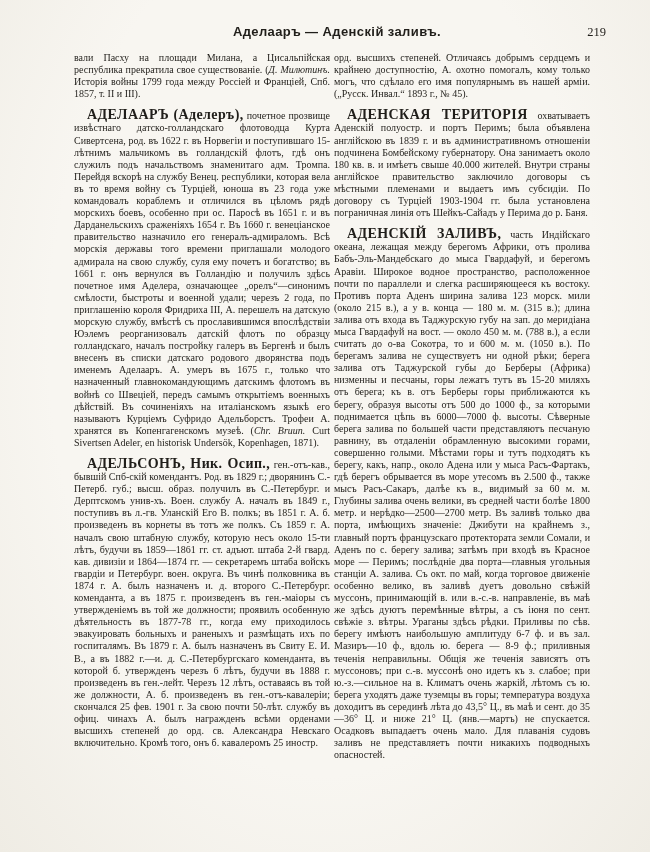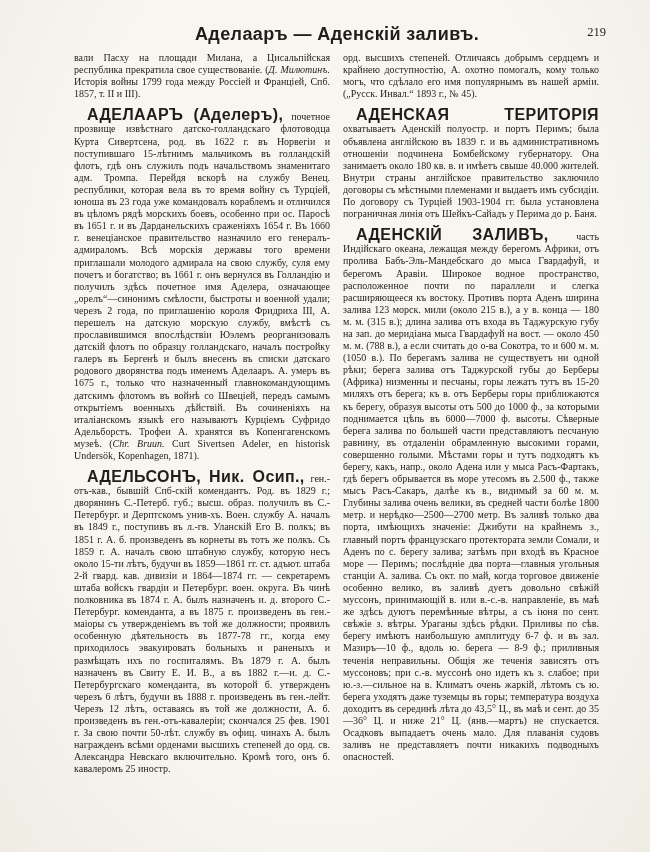--- a/index.html
+++ b/index.html
@@ -18,43 +18,43 @@
   .header {
     position: relative;
     height: 18px;
     margin-bottom: 10px;
   }
   .running-title {
     display: block;
     text-align: center;
     font-family: "Liberation Sans", sans-serif;
     font-weight: bold;
-    font-size: 18px;
+    font-size: 13px;
     letter-spacing: 0.4px;
   }
   .page-number {
     position: absolute;
     right: -6px; top: 1px;
     font-size: 12.5px;
     font-weight: normal;
   }
-  .columns { display: flex; gap: 13px; }
+  .columns { display: flex; gap: 4px; }
   .col {
     width: 256px;
     font-size: 10px;
     line-height: 12.1px;
     text-align: justify;
   }
   .col p { margin: 0; text-indent: 13px; }
   .col p.cont { text-indent: 0; }
   .col p.entry { margin-top: 9px; }
   .headword {
-    font-family: Liberation Sans, sans-serif;
+    font-family: Liberation Serif, serif;
     font-weight: bold;
-    font-size: 16px;
+    font-size: 14px;
     letter-spacing: 0.4px;
   }
   .cite { font-style: italic; }
 </style>
 </head>
 <body>
 
 <div class="page">
 
   <div class="header">

